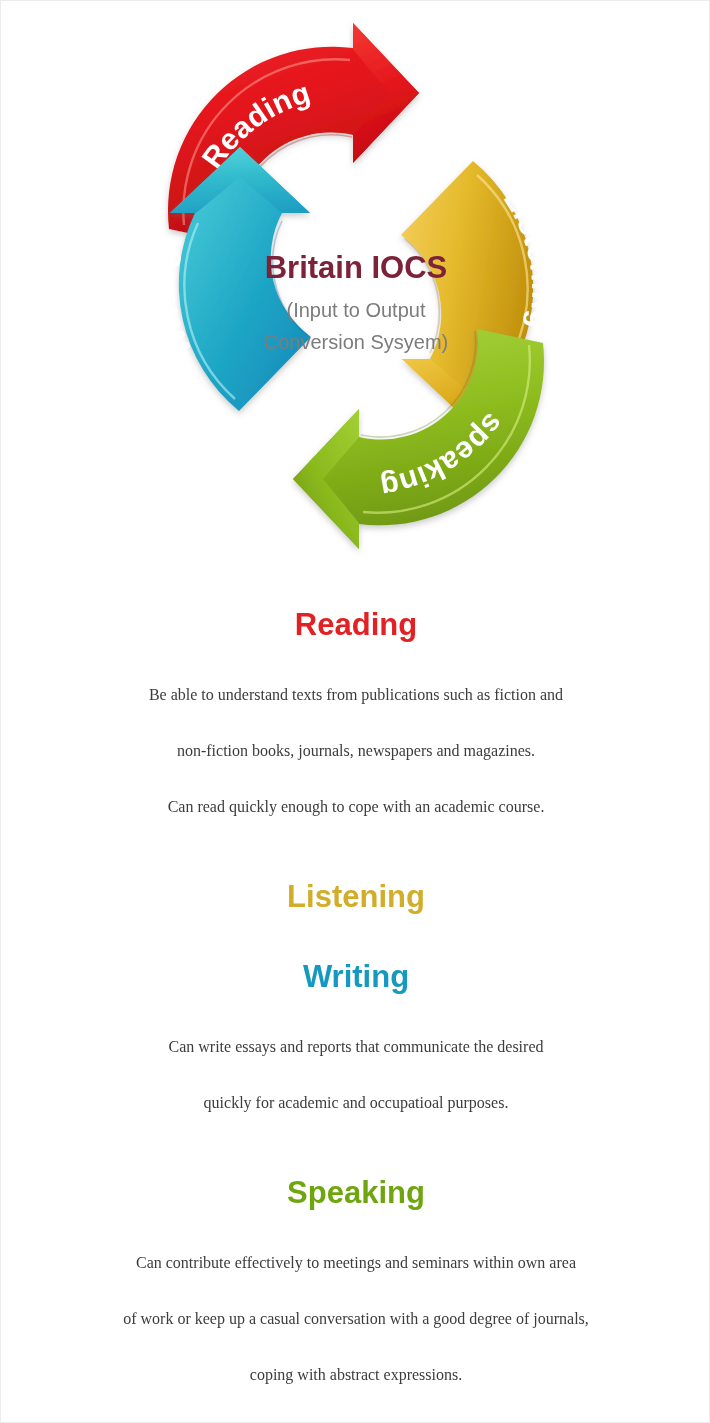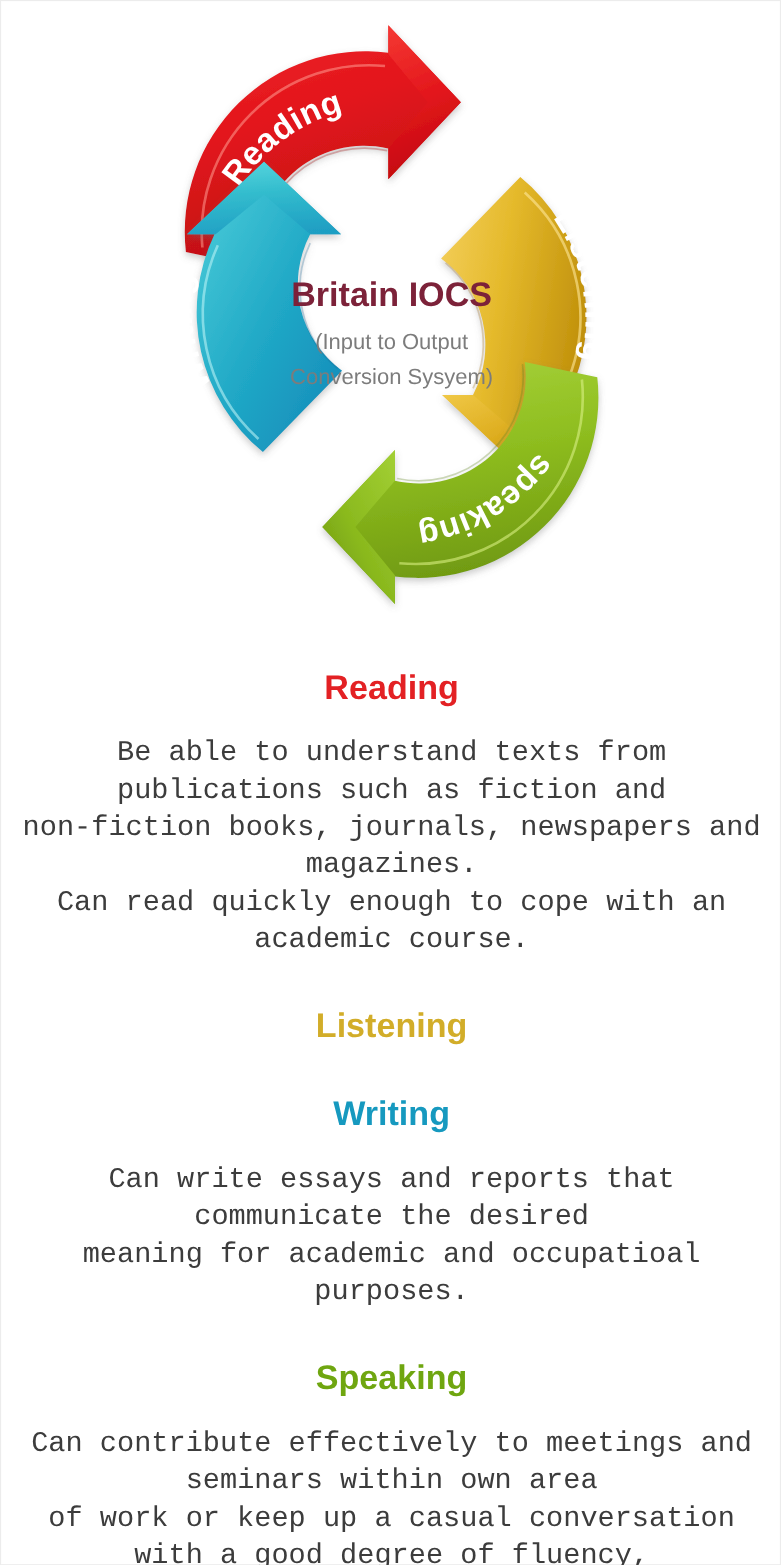--- a/index.html
+++ b/index.html
@@ -71,23 +71,23 @@
   }
   .section-title {
     font-family: "Liberation Sans", sans-serif;
     font-weight: bold;
     font-size: 31px;
     line-height: 36px;
     margin: 0;
     padding: 0;
   }
   .section-body {
-    font-family: Liberation Mono, monospace;
-    font-size: 26px;
-    line-height: 34px;
+    font-family: Liberation Serif, serif;
+    font-size: 16px;
+    line-height: 56px;
     color: #3c3c3c;
     margin: 0;
     padding: 0;
     white-space: pre-line;
   }
   .sec-reading   { padding-top: 36px; }
   .sec-reading .section-body   { padding-top: 24px; }
   .sec-listening { padding-top: 44px; }
   .sec-listening .section-body { padding-top: 24px; }
   .sec-writing   { padding-top: 44px; }
@@ -241,24 +241,24 @@
 Can read quickly enough to cope with an academic course.</p>
     </div>
 
     <div class="section sec-listening">
       <h2 class="section-title" style="color:#d2ad29">Listening</h2>
     </div>
 
     <div class="section sec-writing">
       <h2 class="section-title" style="color:#1699bf">Writing</h2>
       <p class="section-body">Can write essays and reports that communicate the desired
-meaning for academic and occupatioal purposes.</p>
+quickly for academic and occupatioal purposes.</p>
     </div>
 
     <div class="section sec-speaking">
       <h2 class="section-title" style="color:#6fa610">Speaking</h2>
       <p class="section-body">Can contribute effectively to meetings and seminars within own area
-of work or keep up a casual conversation with a good degree of fluency,
+of work or keep up a casual conversation with a good degree of journals,
 coping with abstract expressions.</p>
     </div>
 
   </div>
 </div>
 
 </body></html>

